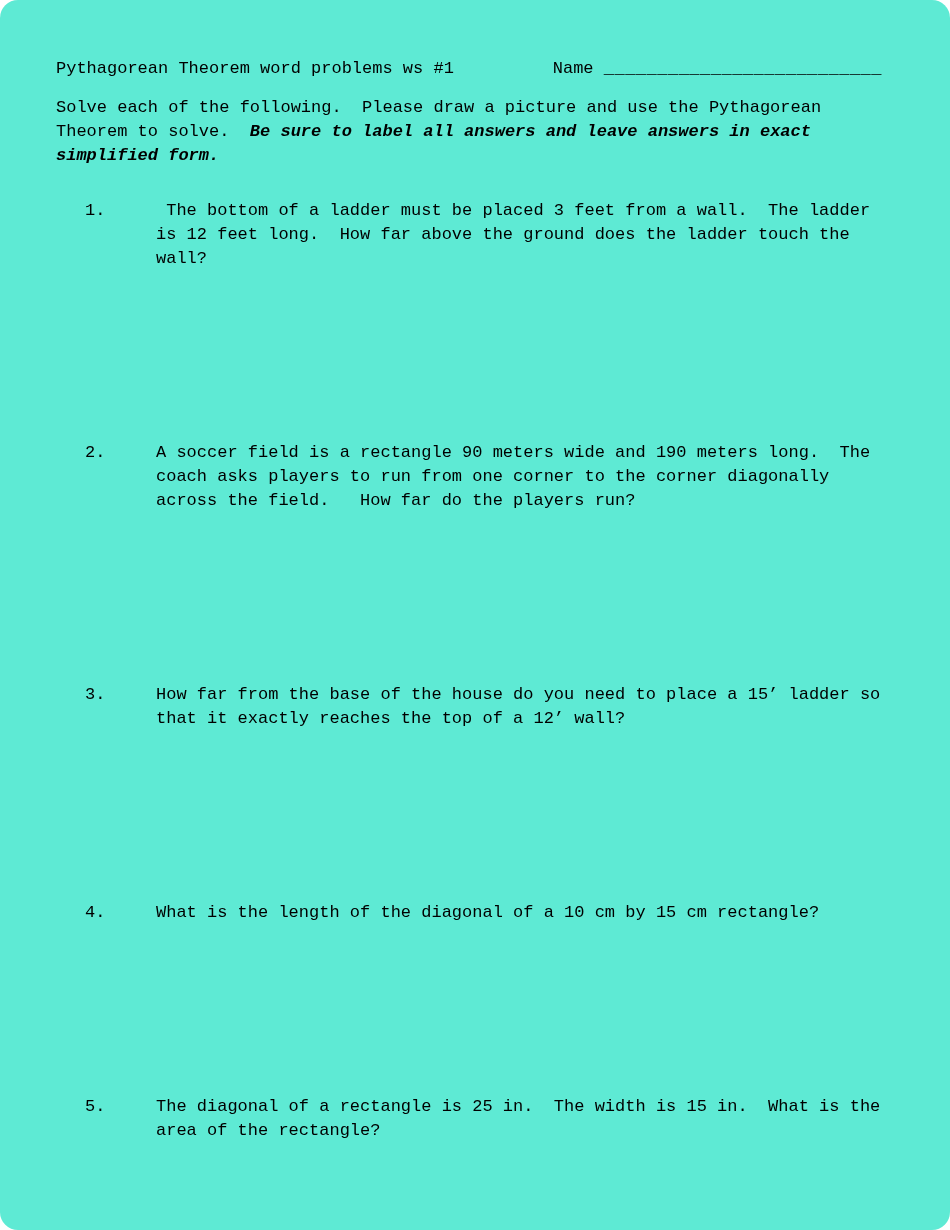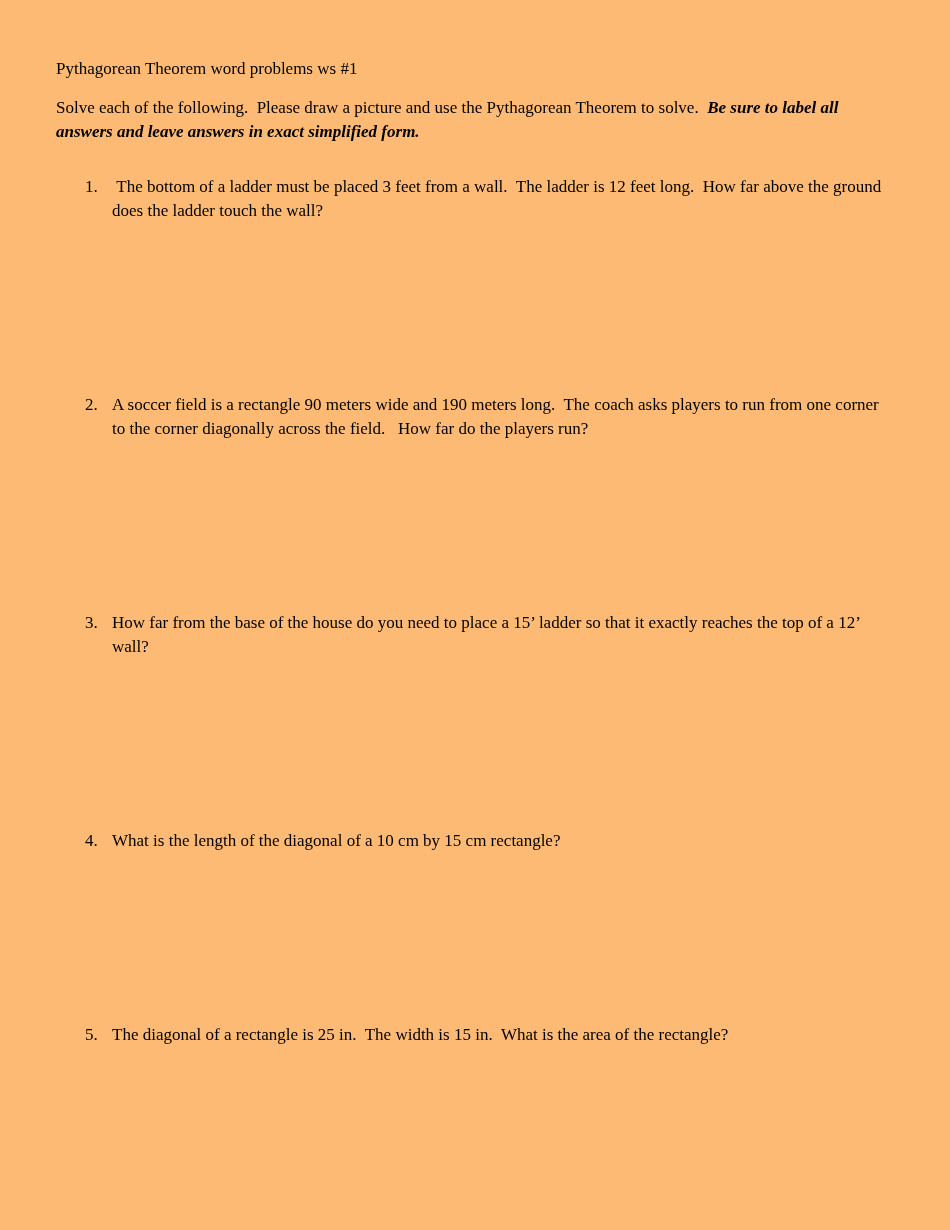--- a/index.html
+++ b/index.html
@@ -5,27 +5,28 @@
   html, body {
     margin: 0;
     padding: 0;
     background: #ffffff;
   }
   .page {
     position: relative;
     width: 950px;
     height: 1230px;
     box-sizing: border-box;
-    background: #fdba74;
+    background: #5eead4;
     color: #000000;
-    font-family: Liberation Serif, serif;
+    font-family: Liberation Mono, monospace;
     font-size: 17px;
     line-height: 24px;
     padding: 57px 56px 0 56px;
     overflow: hidden;
+    border-radius: 18px;
   }
   .header-row {
     display: flex;
     justify-content: space-between;
     align-items: baseline;
     margin-right: 12px;
   }
   .title {
     white-space: nowrap;
   }
@@ -51,29 +52,31 @@
     margin-bottom: 170px;
   }
   .q-num {
     width: 27px;
     margin-left: 29px;
     flex-shrink: 0;
   }
   .q-text {
     flex: 1;
     white-space: pre-wrap;
+    margin-left: 44px;
   }
 </style>
 </head>
 <body>
 
 <div class="page">
 
   <div class="header-row">
     <span class="title">Pythagorean Theorem word problems ws #1</span>
+    <span class="name-field"><span>Name </span><span class="name-blank">__________________________</span></span>
   </div>
 
   <p class="intro"><span>Solve each of the following.  Please draw a picture and use the Pythagorean Theorem to solve.  </span><span class="emph">Be sure to label all answers and leave answers in exact simplified form.</span></p>
 
   <div class="questions">
 
     <div class="question">
       <span class="q-num">1.</span>
       <span class="q-text"> The bottom of a ladder must be placed 3 feet from a wall.  The ladder is 12 feet long.  How far above the ground does the ladder touch the wall?</span>
     </div>

